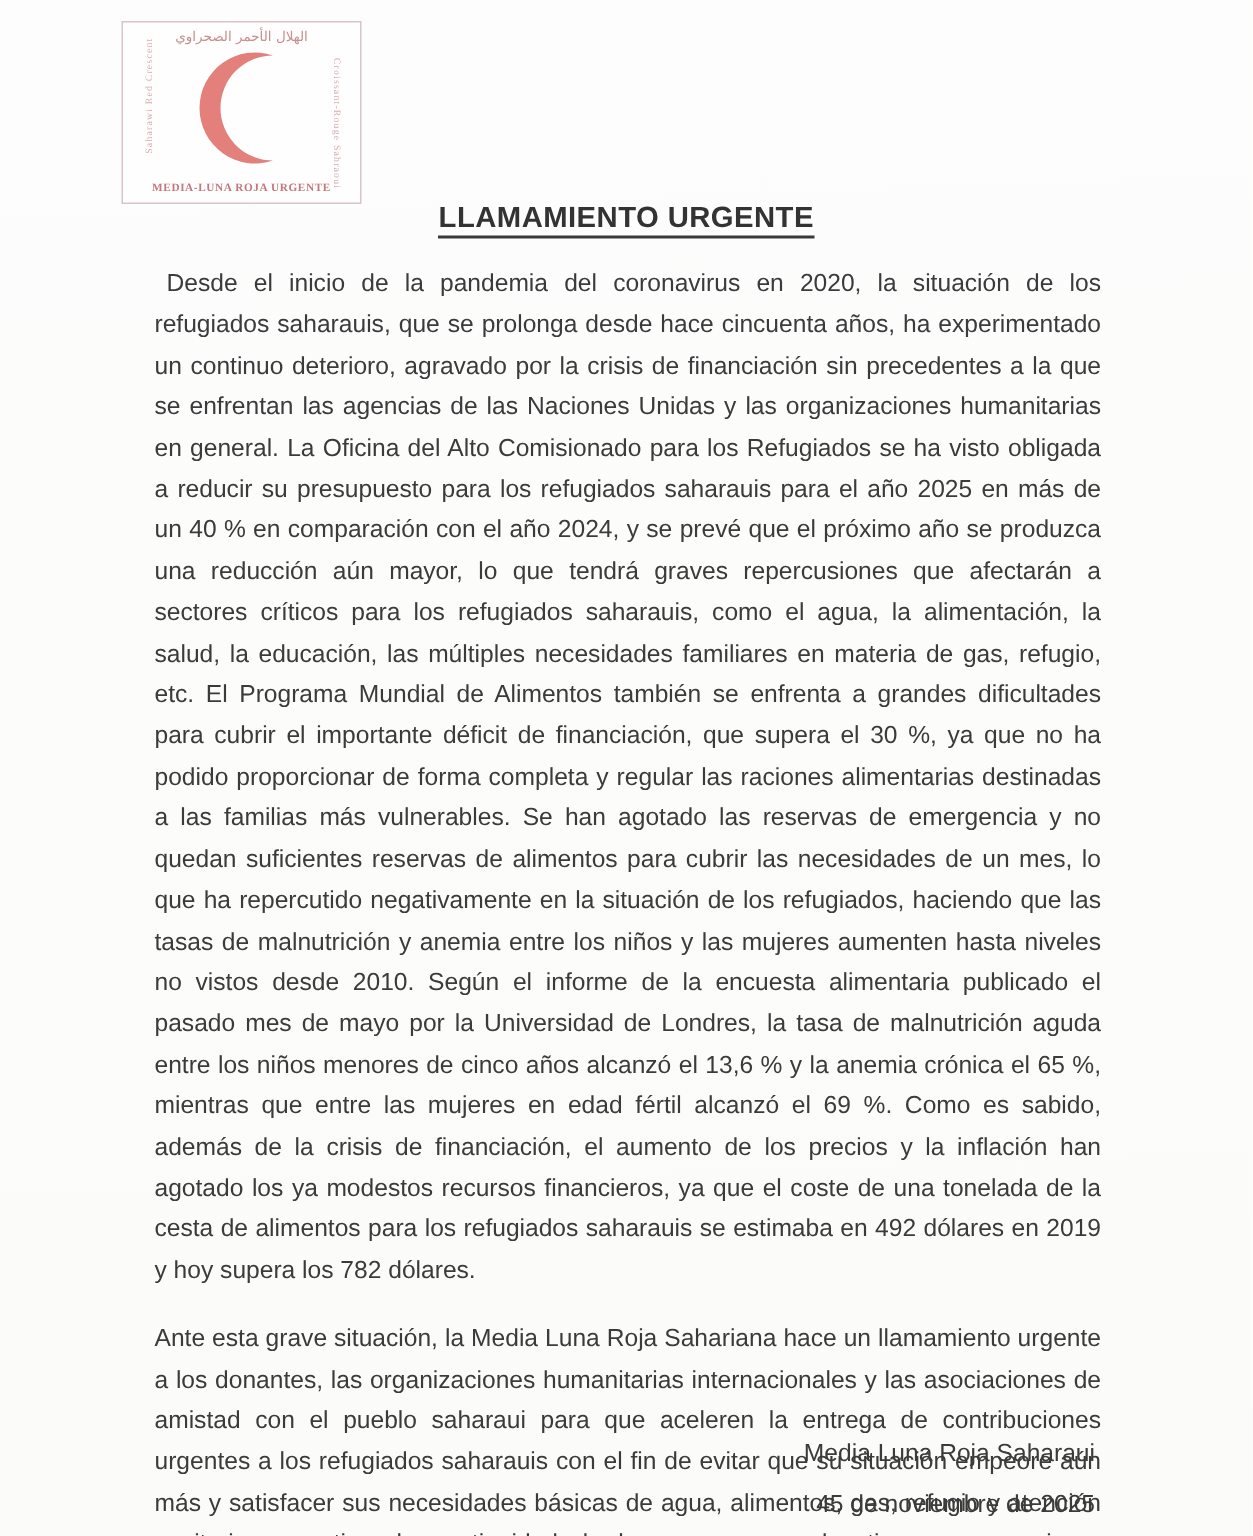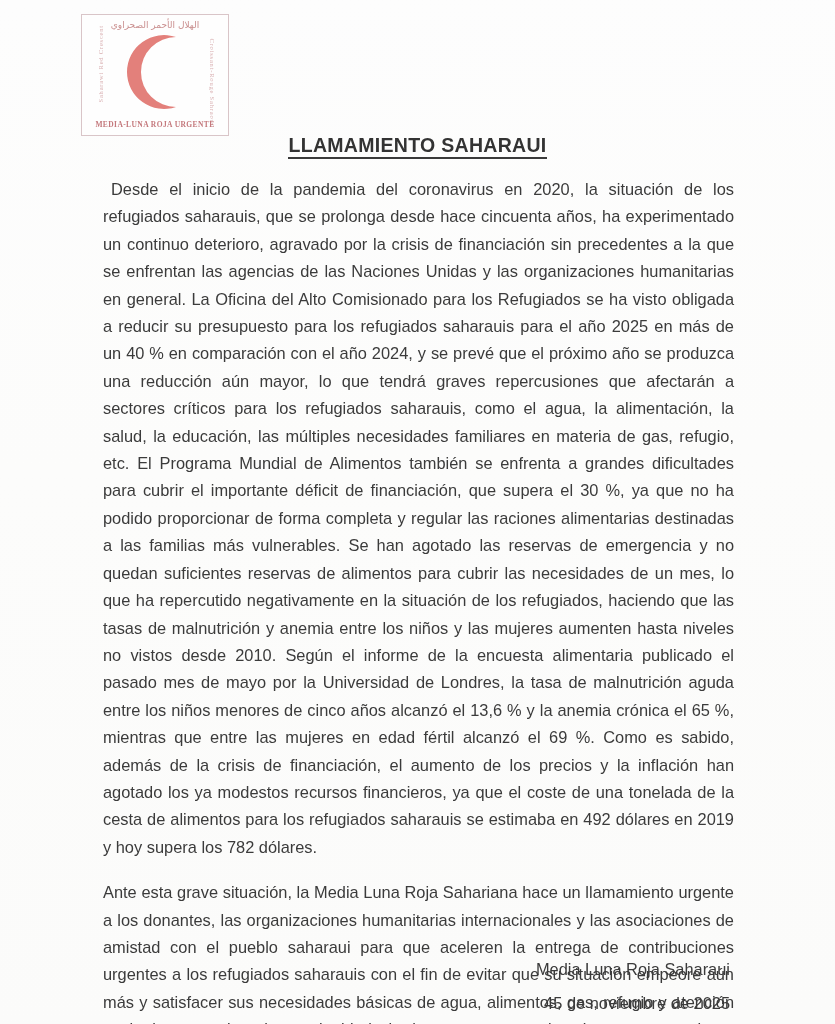--- a/index.html
+++ b/index.html
@@ -21,21 +21,21 @@
     position: relative;
     background: linear-gradient(178deg, #fdfdfd 0%, #fcfcfb 45%, #fbfbfa 100%);
     box-sizing: border-box;
   }
 
   
   .letterhead {
     position: absolute;
     left: 81px;
     top: 14px;
-    width: 148px;
+    width: 160px;
     height: 122px;
     border-radius: 10px;
   }
   .logo-box {
     width: 100%;
     height: 100%;
     border: 1px solid #d9c5c8;
     box-sizing: border-box;
     position: relative;
     background: #fefefe;
@@ -176,21 +176,21 @@
         <svg width="86" height="80" viewBox="0 0 86 80" aria-hidden="true">
           <path d="M64 5 A37 37 0 1 0 64 75 A30 30 0 1 1 64 5 Z" fill="#e3807b"></path>
         </svg>
       </div>
 
       <div class="logo-bottom">MEDIA-LUNA ROJA URGENTE</div>
     </div>
   </div>
 
   <div class="doc-title">
-    <span>LLAMAMIENTO SAHARAUI</span>
+    <span>LLAMAMIENTO URGENTE</span>
   </div>
 
   <div class="body-text">
     <p class="para first">Desde el inicio de la pandemia del coronavirus en 2020, la situación de los refugiados saharauis, que se prolonga desde hace cincuenta años, ha experimentado un continuo deterioro, agravado por la crisis de financiación sin precedentes a la que se enfrentan las agencias de las Naciones Unidas y las organizaciones humanitarias en general.  La Oficina del Alto Comisionado para los Refugiados se ha visto obligada a reducir su presupuesto para los refugiados saharauis para el año 2025 en más de un 40 % en comparación con el año 2024, y se prevé que el próximo año se produzca una reducción aún mayor, lo que tendrá graves repercusiones que afectarán a sectores críticos para los refugiados saharauis, como el agua, la alimentación, la salud, la educación, las múltiples necesidades familiares en materia de gas, refugio, etc. El Programa Mundial de Alimentos también se enfrenta a grandes dificultades para cubrir el importante déficit de financiación, que supera el 30 %, ya que no ha podido proporcionar de forma completa y regular las raciones alimentarias destinadas a las familias más vulnerables. Se han agotado las reservas de emergencia y no quedan suficientes reservas de alimentos para cubrir las necesidades de un mes, lo que ha repercutido negativamente en la situación de los refugiados, haciendo que las tasas de malnutrición y anemia entre los niños y las mujeres aumenten hasta niveles no vistos desde 2010. Según el informe de la encuesta alimentaria publicado el pasado mes de mayo por la Universidad de Londres, la tasa de malnutrición aguda entre los niños menores de cinco años alcanzó el 13,6 % y la anemia crónica el 65 %, mientras que entre las mujeres en edad fértil alcanzó el 69 %. Como es sabido, además de la crisis de financiación, el aumento de los precios y la inflación han agotado los ya modestos recursos financieros, ya que el coste de una tonelada de la cesta de alimentos para los refugiados saharauis se estimaba en 492 dólares en 2019 y hoy supera los 782 dólares.</p>
     <p class="para">Ante esta grave situación, la Media Luna Roja Sahariana hace un llamamiento urgente a los donantes, las organizaciones humanitarias internacionales y las asociaciones de amistad con el pueblo saharaui para que aceleren la entrega de contribuciones urgentes a los refugiados saharauis con el fin de evitar que su situación empeore aún más y satisfacer sus necesidades básicas de agua, alimentos, gas, refugio y atención sanitaria, garantizar la continuidad de los programas educativos y proporcionar protección a los grupos más vulnerables entre los refugiados. El coste total de estas necesidades se estima en unos 100 millones de dólares.</p>
   </div>
 
   <div class="signature">
     <span class="sign-line">Media Luna Roja Saharaui</span>
     <span class="sign-date">45 de noviembre de 2025</span>

